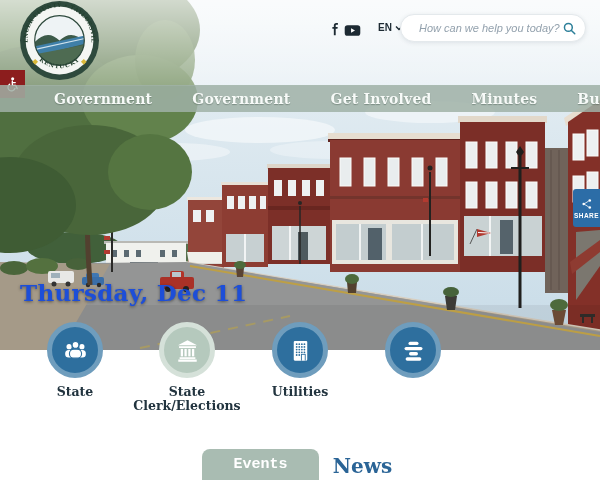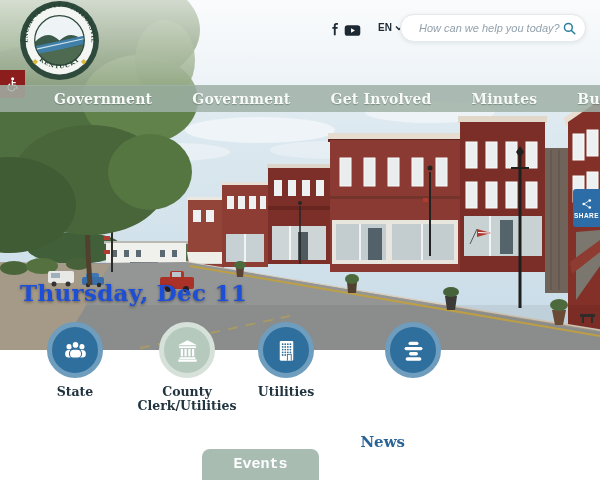--- a/index.html
+++ b/index.html
@@ -37,34 +37,34 @@
   .share-btn{position:absolute;left:573px;top:189px;width:27px;height:38px;background:#2c6da7;
              border:none;border-radius:3px 0 0 3px;cursor:pointer;padding:0;
              display:flex;flex-direction:column;align-items:center;justify-content:center;gap:2px;}
   .share-btn span{color:#fff;font-family:"Liberation Sans", sans-serif;font-size:6.5px;
              font-weight:bold;letter-spacing:.4px;}
 
   
   .quick-links{position:absolute;left:0;top:322px;width:600px;height:100px;}
   .ql-item{position:absolute;width:120px;text-align:center;cursor:pointer;}
   .ql-item:nth-child(1){left:15px;}  .ql-item:nth-child(2){left:127px;}
-  .ql-item:nth-child(3){left:226px;} .ql-item:nth-child(4){left:353px;}
+  .ql-item:nth-child(3){left:240px;} .ql-item:nth-child(4){left:353px;}
   .ql-item:nth-child(5){left:465px;}
   .circle{width:46px;height:46px;border-radius:50%;margin:0 auto;
           display:flex;align-items:center;justify-content:center;}
   .circle.blue{background:#2e6f9e;border:5px solid #6f9dbd;}
   .circle.green{background:#b5c9bd;border:5px solid #d5e1d9;}
   .ql-label{margin-top:7px;font-size:12.5px;font-weight:bold;color:#22343f;line-height:1.15;}
 
   
   .tab-events{position:absolute;left:202px;top:449px;width:117px;height:31px;background:#a9bcb2;
               border:none;border-radius:8px 8px 0 0;color:#fff;font-family:Liberation Mono, monospace;
               font-size:15px;font-weight:bold;cursor:pointer;}
-  .tab-news{position:absolute;left:320px;top:433px;width:85px;text-align:right;color:#2a6496;
-            font-size:15px;font-weight:bold;cursor:pointer;}
+  .tab-news{position:absolute;left:320px;top:454px;width:85px;text-align:center;color:#2a6496;
+            font-size:20px;font-weight:bold;cursor:pointer;}
 </style>
 </head>
 <body>
 
 <div class="page">
 
   <div class="hero">
     <svg width="600" height="350" viewBox="0 0 600 350">
       <defs>
         <linearGradient id="sky" x1="0" y1="0" x2="0" y2="1">
@@ -345,21 +345,21 @@
           <polygon points="12,2.8 20.5,7.4 3.5,7.4" fill="#fff"></polygon>
           <rect x="4.5" y="8.2" width="15" height="1.6" fill="#fff"></rect>
           <rect x="6" y="10.6" width="2" height="6.6" fill="#fff"></rect>
           <rect x="9.3" y="10.6" width="2" height="6.6" fill="#fff"></rect>
           <rect x="12.7" y="10.6" width="2" height="6.6" fill="#fff"></rect>
           <rect x="16" y="10.6" width="2" height="6.6" fill="#fff"></rect>
           <rect x="5" y="18" width="14" height="1.5" fill="#fff"></rect>
           <rect x="3.8" y="20" width="16.4" height="2" fill="#fff"></rect>
         </svg>
       </div>
-      <div class="ql-label">County Clerk/Utilities</div>
+      <div class="ql-label">State Clerk/Elections</div>
     </div>
 
     <div class="ql-item">
       <div class="circle blue">
         <svg width="27" height="27" viewBox="0 0 24 24">
           <rect x="6" y="3.5" width="12" height="17.5" rx="1" fill="#fff"></rect>
           <g fill="#2e6f9e">
             <circle cx="8.6" cy="6.4" r=".8"></circle>
               <circle cx="10.9" cy="6.4" r=".8"></circle>
               <circle cx="13.2" cy="6.4" r=".8"></circle>

